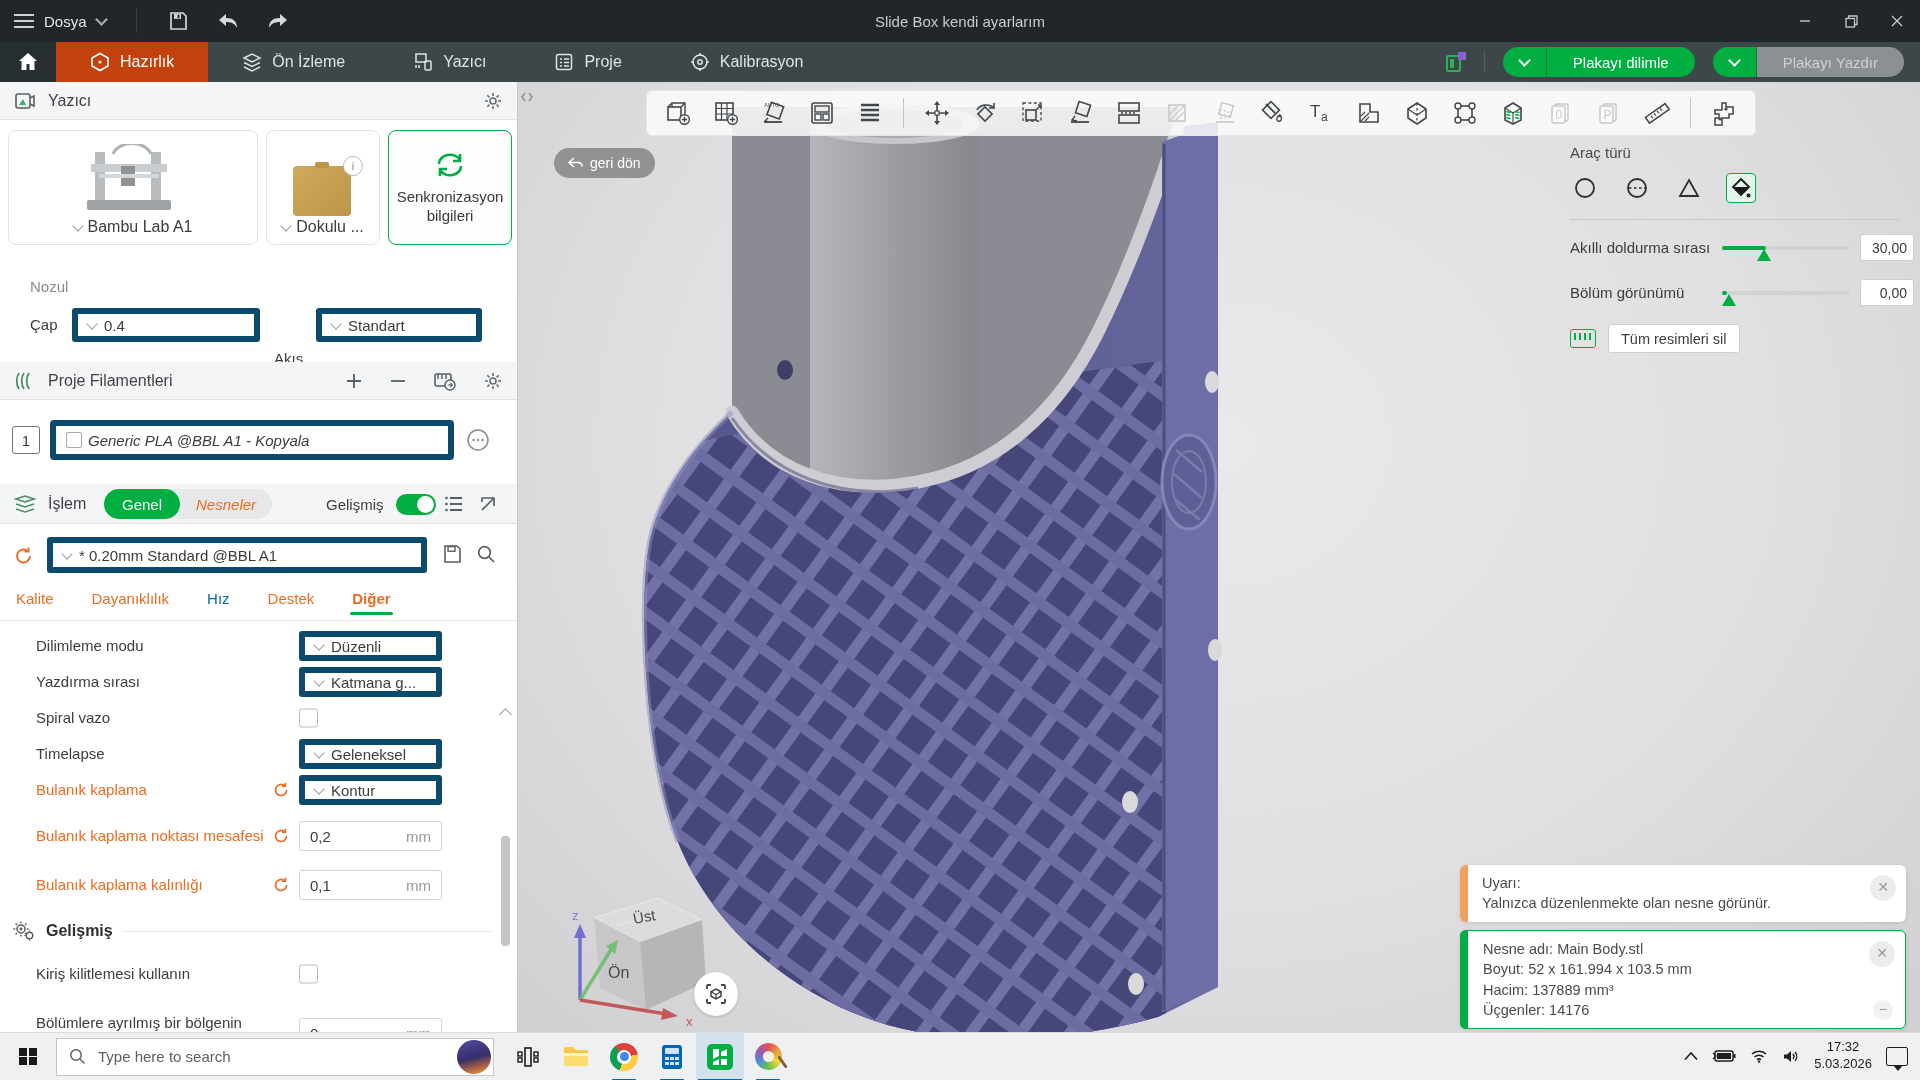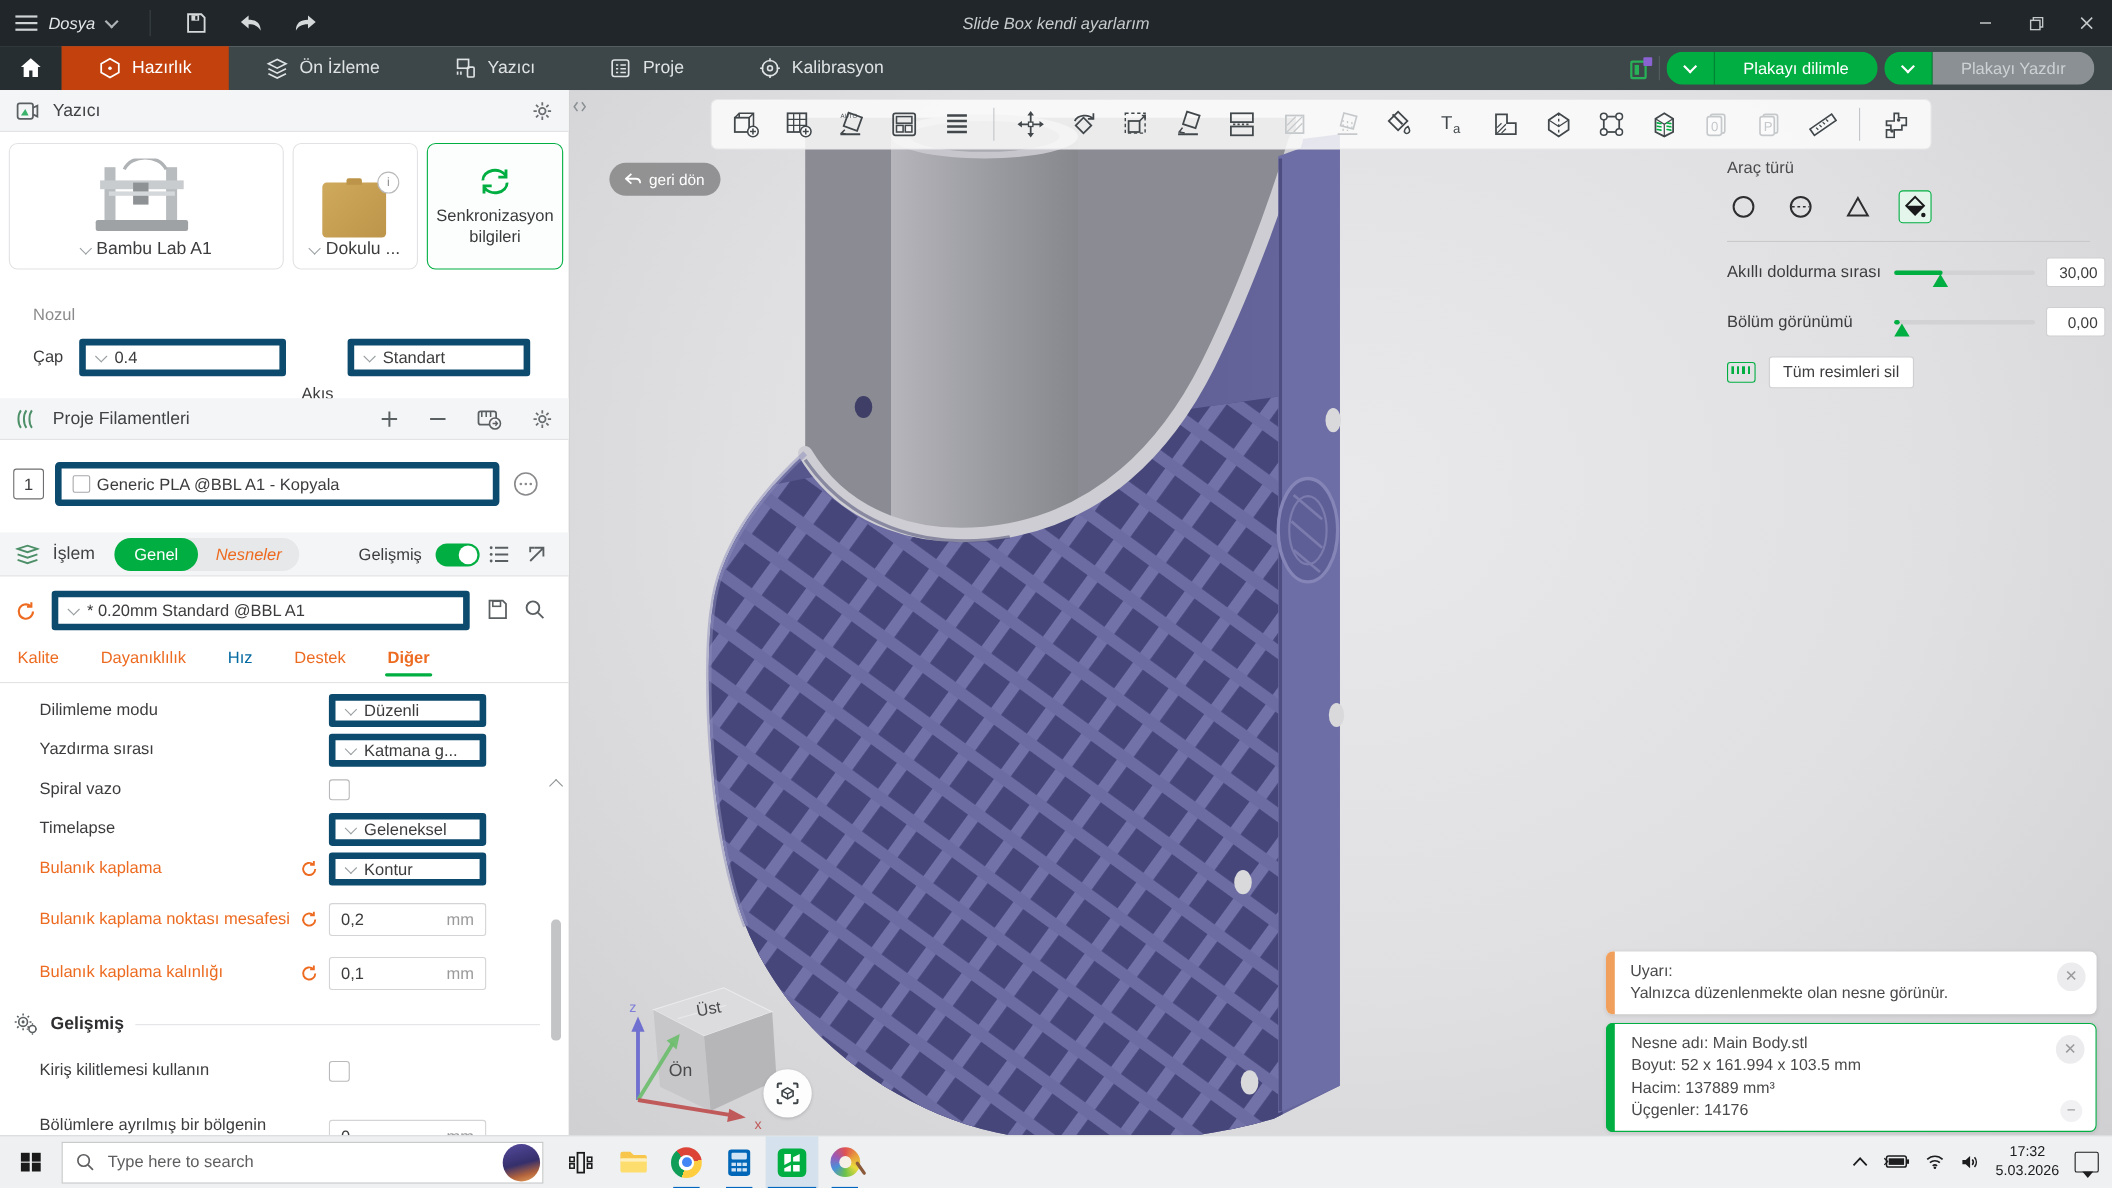--- a/index.html
+++ b/index.html
@@ -1,39 +1,39 @@
 <!DOCTYPE html>
 <html><head>
 <meta charset="utf-8">
 <style>
   html,body{margin:0;padding:0;background:#555;}
   *{box-sizing:border-box;font-family:"Liberation Sans","DejaVu Sans",sans-serif;}
   .screen{position:relative;width:1920px;height:1080px;overflow:hidden;background:#e2e2e4;}
   .abs{position:absolute;}
 
   
-  .titlebar{left:0;top:0;width:1920px;height:42px;background:#20262a;color:#d6d9da;display:flex;align-items:center;font-style:italic;}
+  .titlebar{left:0;top:0;width:1920px;height:42px;background:#20262a;color:#d6d9da;display:flex;align-items:center;}
   .menu-btn{display:flex;align-items:center;gap:10px;padding:0 14px;height:100%;cursor:default;}
   .hamburger{width:20px;height:14px;display:flex;flex-direction:column;justify-content:space-between;}
   .hamburger i{display:block;height:2px;background:#cfd3d4;}
   .menu-label{font-size:15px;color:#e3e6e7;}
   .chev{width:9px;height:9px;border-right:2px solid #aeb4b6;border-bottom:2px solid #aeb4b6;transform:rotate(45deg);margin-top:-4px;}
   .tb-sep{width:1px;height:24px;background:#3a4246;margin:0 16px;}
   .tb-icon{width:34px;height:30px;display:flex;align-items:center;justify-content:center;margin:0 8px;color:#d6d9da;}
   .win-title{position:absolute;left:0;right:0;text-align:center;font-size:15px;color:#c8cccd;pointer-events:none;}
   .win-ctrls{position:absolute;right:0;top:0;height:42px;display:flex;}
   .win-ctrl{width:46px;height:42px;display:flex;align-items:center;justify-content:center;color:#c4c8c9;}
 
   
   .tabbar{left:0;top:42px;width:1920px;height:40px;background:#3d4649;display:flex;align-items:stretch;color:#dfe3e4;}
   .home-block{width:56px;background:#272e31;display:flex;align-items:center;justify-content:center;}
   .tab{display:flex;align-items:center;gap:10px;padding:0 34px;font-size:16px;}
   .tab.active{background:#c2410c;color:#fff;text-align:center;}
   .tab svg{flex:0 0 auto;}
-  .tabbar-right{position:absolute;right:0;top:42px;height:40px;display:flex;align-items:center;gap:6px;padding-right:16px;}
+  .tabbar-right{position:absolute;right:0;top:42px;height:40px;display:flex;align-items:center;gap:18px;padding-right:16px;}
   .plate-ico{position:relative;width:20px;height:20px;}
   .plate-ico .g{position:absolute;left:0;bottom:0;width:15px;height:17px;border:2px solid #28b258;border-radius:2px;}
   .plate-ico .g i{position:absolute;left:2px;top:2px;width:4px;height:9px;background:#28b258;}
   .plate-ico .p{position:absolute;right:0;top:0;width:8px;height:8px;background:#8a63d2;border-radius:1px;}
   .vline{width:1px;height:22px;background:#555e61;}
   .pill{display:flex;height:30px;border-radius:15px;overflow:hidden;font-size:15px;}
   .pill .dd{width:44px;background:#00ae42;display:flex;align-items:center;justify-content:center;border-right:1px solid rgba(0,0,0,.25);}
   .pill .dd .chev{border-color:#fff;margin-top:-3px;}
   .pill .lbl{display:flex;align-items:center;padding:0 26px;}
   .pill.slice .lbl{background:#00ae42;color:#fff;}
@@ -335,21 +335,21 @@
         </svg>
       <svg width="20" height="20" viewBox="0 0 20 20" style="margin-left:14px;">
           <circle cx="10" cy="10" r="3" fill="none" stroke="#6b6f72" stroke-width="1.6"></circle>
           <path d="M10 2v3M10 15v3M2 10h3M15 10h3M4.3 4.3l2.1 2.1M13.6 13.6l2.1 2.1M15.7 4.3l-2.1 2.1M6.4 13.6l-2.1 2.1" stroke="#6b6f72" stroke-width="1.6"></path>
         </svg>
     </div>
 
     <div class="num-badge" style="left:12px;top:344px;">1</div>
     <div class="select" style="left:50px;top:338px;width:404px;height:40px;border-radius:4px;">
       <span class="swatch"></span>
-      <span style="margin-left:-2px;">Generic PLA @BBL A1 - Kopyala</span>
+      <span style="margin-left:-2px;font-style:italic;">Generic PLA @BBL A1 - Kopyala</span>
     </div>
     <svg class="abs" style="left:466px;top:346px;" width="24" height="24" viewBox="0 0 24 24">
         <circle cx="12" cy="12" r="10" fill="none" stroke="#8a8a8c" stroke-width="1.5"></circle>
         <circle cx="7.5" cy="12" r="1.2" fill="#8a8a8c"></circle>
         <circle cx="12" cy="12" r="1.2" fill="#8a8a8c"></circle>
         <circle cx="16.5" cy="12" r="1.2" fill="#8a8a8c"></circle>
       </svg>
 
     <div class="sec-head" style="top:402px;height:40px;">
       <svg width="22" height="20" viewBox="0 0 22 20">

